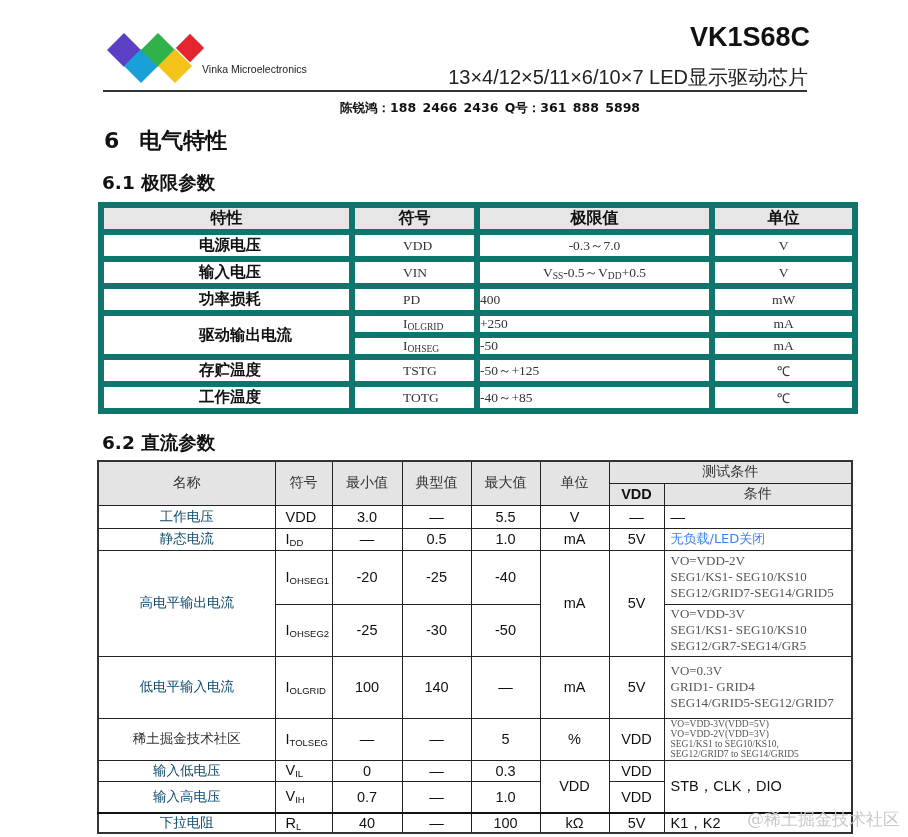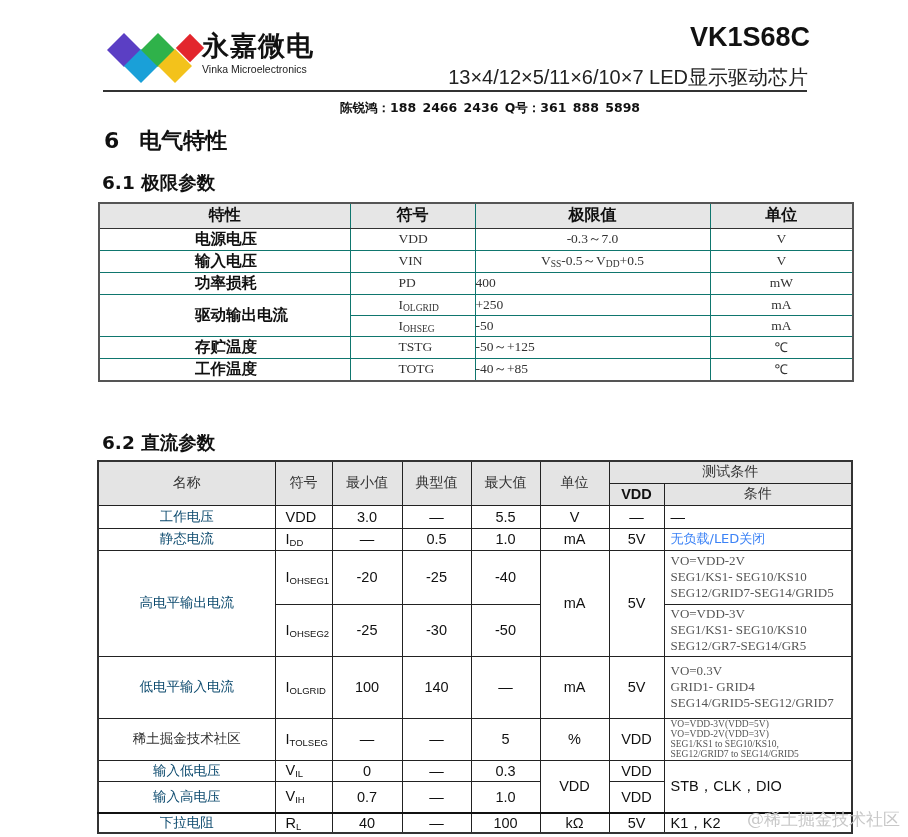--- a/index.html
+++ b/index.html
@@ -17,21 +17,21 @@
   .contact { left: 340px; top: 100px; font-size: 12.5px; font-weight: bold; color: #111; font-family: "DejaVu Sans", sans-serif; word-spacing: 2px; }
 
   .h1 { left: 104px; top: 126px; font-size: 22px; font-weight: bold; }
   .h1 .num { margin-right: 20px; }
   .h2 { left: 102px; top: 170px; font-size: 18.5px; font-weight: bold; }
   .h2b { left: 102px; top: 430px; font-size: 18.5px; font-weight: bold; }
 
   
   table { border-collapse: collapse; position: absolute; table-layout: fixed; }
   .t1 { left: 98px; top: 202px; width: 754px; border: 2px solid #555; }
-  .t1 td, .t1 th { border: 1px solid #0f766e; height: 21px; padding: 0; text-align: center; vertical-align: middle; }
+  .t1 td, .t1 th { border: 6px solid #0f766e; height: 21px; padding: 0; text-align: center; vertical-align: middle; }
   .t1 th { background: #e6e6e6; font-size: 16px; font-weight: bold; height: 25px; border-bottom: 1.5px solid #333; }
   .t1 .cn { font-size: 15.5px; font-weight: bold; text-align: left; padding-left: 95px; }
   .t1 .serif { font-family: "Liberation Serif", serif; font-size: 13.5px; color: #333; }
   .t1 .sym { font-family: "Liberation Serif", serif; font-size: 13.5px; color: #333; text-align: left; padding-left: 48px; }
   .t1 .val { font-family: "Liberation Serif", serif; font-size: 13.5px; color: #333; text-align: left; }
   .t1 .val.c { text-align: center; padding-left: 0; }
   .sub { font-size: 9.5px; vertical-align: -2px; }
 
   
   .t2 { left: 97px; top: 460px; width: 754px; border: 2px solid #333; font-family: "Liberation Sans", sans-serif; }
@@ -50,21 +50,20 @@
 </style>
 </head>
 <body>
 
 <div class="abs logo">
   <div class="diamond" style="left:6px;top:12px;background:#5b3fc4;"></div>
   <div class="diamond" style="left:23px;top:28px;background:#1aa0d8;"></div>
   <div class="diamond" style="left:40px;top:12px;background:#2fb24a;"></div>
   <div class="diamond" style="left:57px;top:28px;background:#f3c21b;"></div>
   <div class="diamond" style="left:74px;top:12px;background:#e3262d;width:20px;height:20px;"></div>
-  <div class="logo-cn">永嘉微电</div>
   <div class="logo-en">Vinka Microelectronics</div>
 </div>
 <div class="abs part-no">VK1S68C</div>
 <div class="abs subtitle">13×4/12×5/11×6/10×7  LED显示驱动芯片</div>
 <div class="abs header-rule"></div>
 <div class="abs contact">陈锐鸿：188 2466 2436    Q号：361 888 5898</div>
 
 <div class="abs h1">
   <span class="num">6</span><span>电气特性</span>
 </div>

